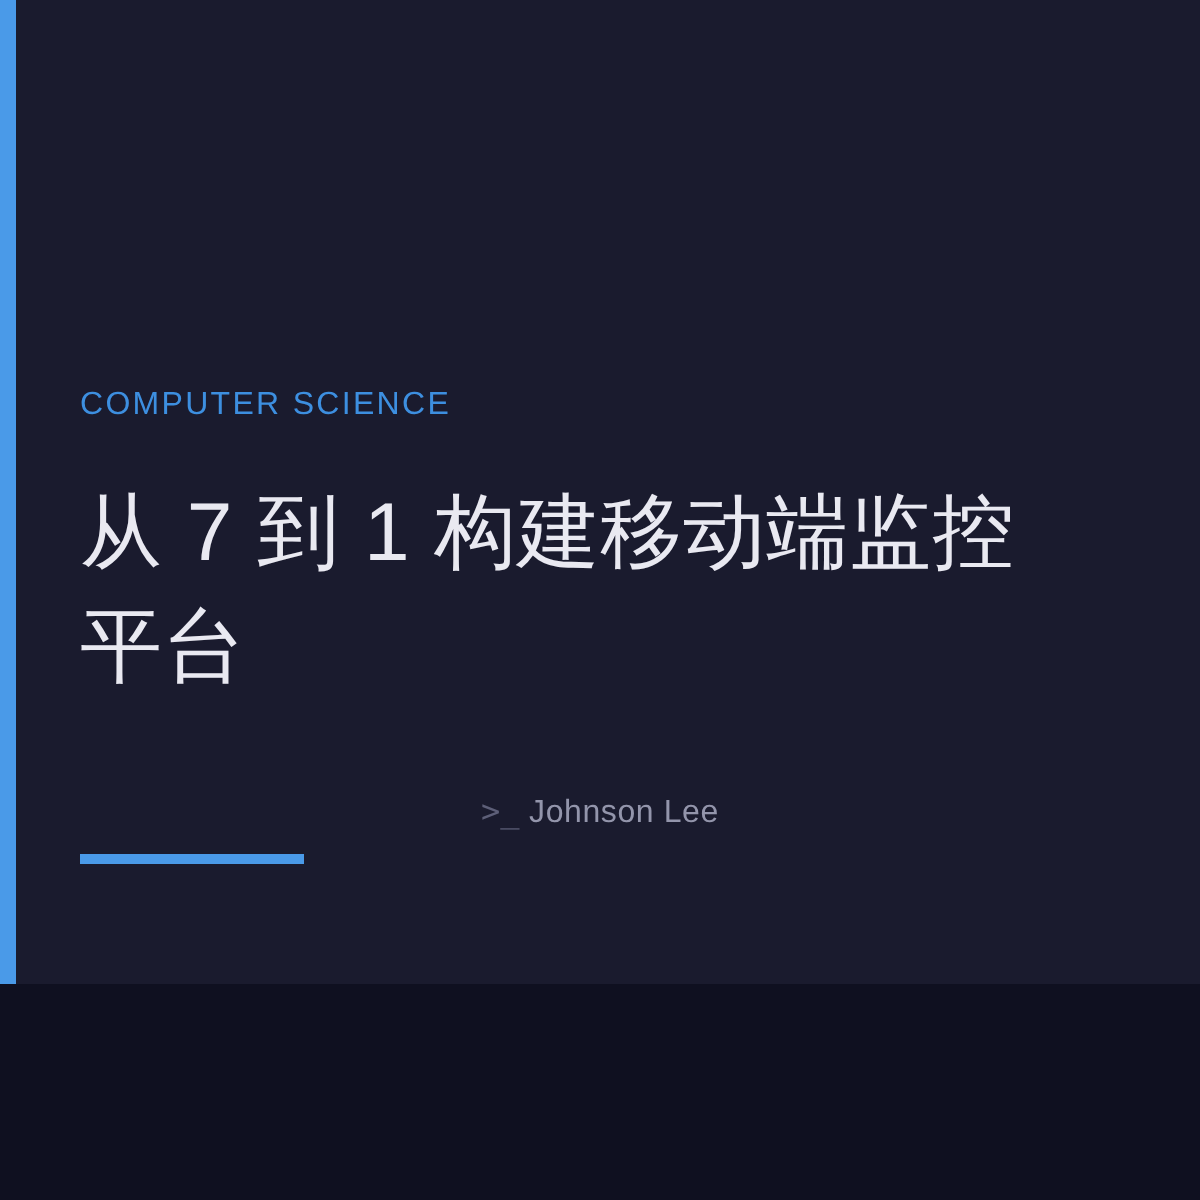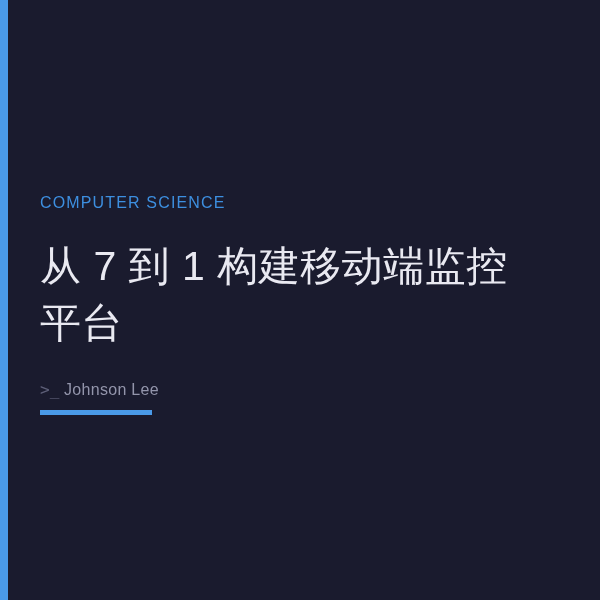--- a/index.html
+++ b/index.html
@@ -7,21 +7,21 @@
     padding: 0;
   }
   body {
     background: #0f1020;
     font-family: "Liberation Sans", "DejaVu Sans", sans-serif;
   }
 
   .card {
     position: relative;
     width: 600px;
-    height: 600px;
+    height: 492px;
     background: #1a1b2e;
     overflow: hidden;
     box-sizing: border-box;
   }
 
   
   .accent-bar {
     position: absolute;
     left: 0;
     top: 0;
@@ -55,25 +55,26 @@
     margin-top: 24px;
     font-size: 41px;
     line-height: 57px;
     font-weight: 400;
     color: #e9e9f1;
     letter-spacing: 0.5px;
     max-width: 490px;
   }
 
   .byline {
-    margin-top: 28px;
+    margin-top: 44px;
     font-size: 16px;
     line-height: 20px;
     white-space: nowrap;
     font-family: "DejaVu Sans Mono", "Liberation Mono", monospace;
+    text-align: center;
   }
 
   .byline .prompt {
     color: #5d5f78;
     letter-spacing: 0px;
   }
 
   .byline .author {
     color: #9395ab;
     font-family: "Liberation Sans", "DejaVu Sans", sans-serif;

